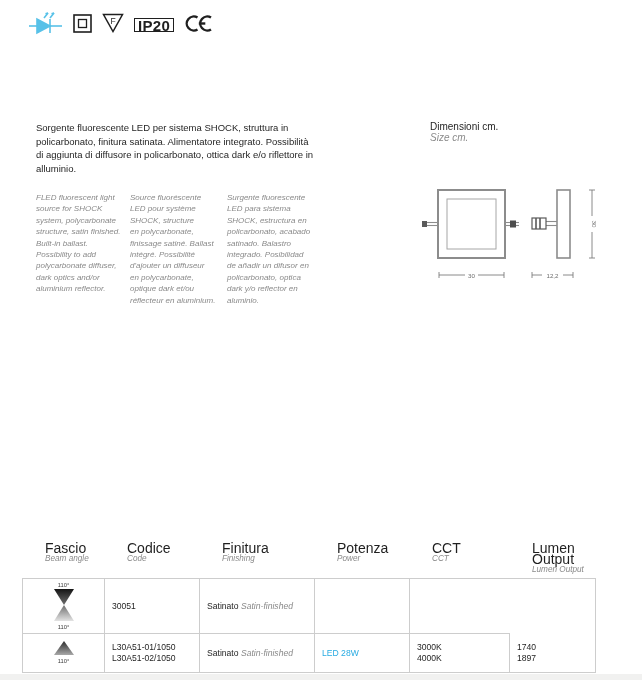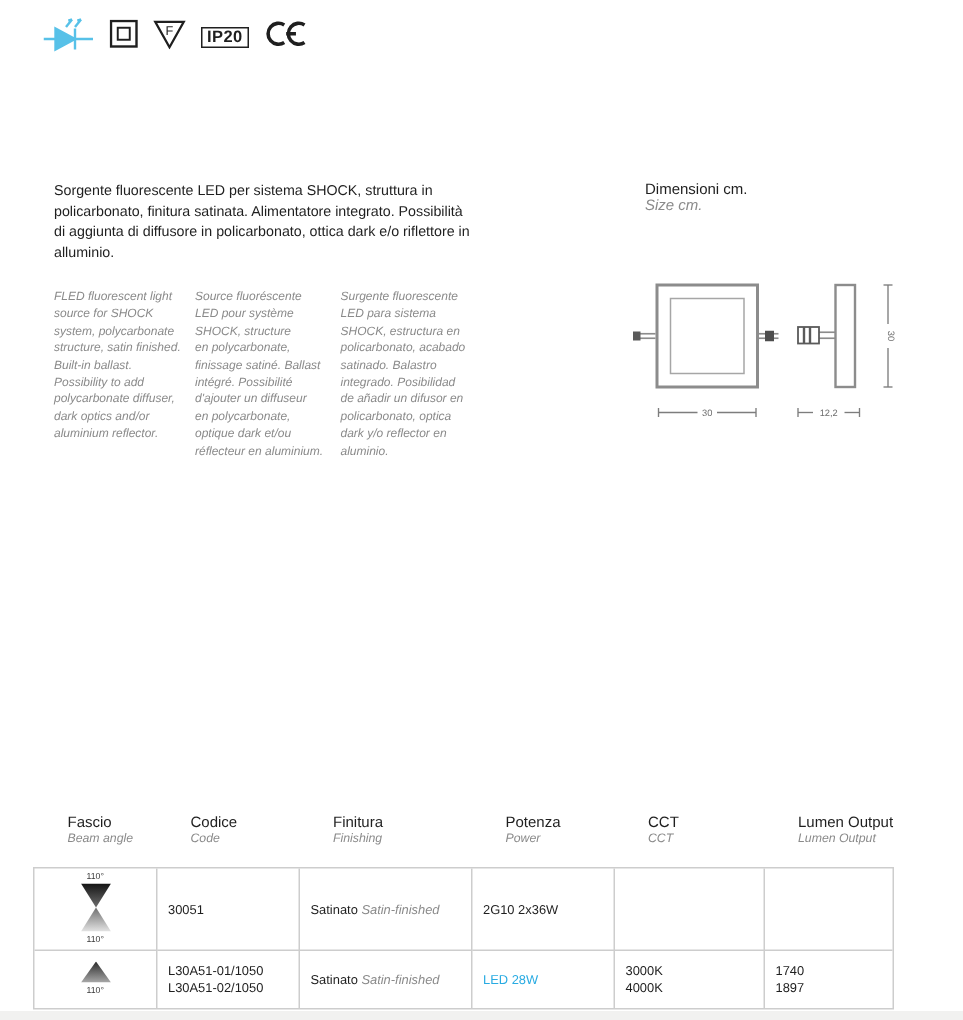--- a/index.html
+++ b/index.html
@@ -4,21 +4,21 @@
 <style>
   html,body { margin:0; padding:0; background:#fff; }
   .page {
     position:relative; width:642px; height:680px; background:#ffffff;
     font-family:"Liberation Sans", sans-serif; color:#1f1f1f; overflow:hidden;
   }
 
   
   .icons-row { position:absolute; left:29px; top:13px; display:flex; align-items:center; gap:10px; height:24px; }
   .ip-badge {
-    border:1.3px solid #1f1f1f; font-size:11px; font-weight:bold; letter-spacing:.3px;
+    border:1.3px solid #1f1f1f; font-size:15px; font-weight:bold; letter-spacing:.3px;
     padding:1px 3px 0 3px; height:11px; line-height:11px; display:inline-block;
   }
 
   
   .desc-it {
     position:absolute; left:36px; top:121px; width:370px;
     font-size:9.5px; line-height:13.6px; color:#1f1f1f; white-space:pre-line;
   }
   .trans {
     position:absolute; top:192px; width:96px;
@@ -31,21 +31,21 @@
   
   .dim-head { position:absolute; left:430px; top:121px; font-size:10px; line-height:11px; }
   .dim-title { color:#1f1f1f; }
   .dim-sub { color:#8a8a8a; font-style:italic; }
   .drawing { position:absolute; left:418px; top:182px; }
 
   
   .tbl-grid { display:grid; grid-template-columns:82px 95px 115px 95px 100px 85px; }
   .tbl-header { position:absolute; left:38px; top:543px; width:572px; }
   .hcell { padding-left:7px; }
-  .hcell .lab { font-size:10px; color:#1f1f1f; display:block; line-height:11px; }
+  .hcell .lab { font-size:14px; color:#1f1f1f; display:block; line-height:11px; }
   .hcell .sub { font-size:8.2px; color:#8a8a8a; font-style:italic; display:block; line-height:10px; }
 
   .tbl-body { position:absolute; left:22px; top:578px; width:572px; border:1px solid #cdcdcd; }
   .trow .cell {
     border-right:1px solid #cdcdcd; display:flex; flex-direction:column; justify-content:center;
     padding-left:7px; box-sizing:border-box; font-size:8.6px; line-height:11px; color:#1f1f1f;
   }
   .trow .cell:last-child { border-right:none; }
   .trow-1 .cell { height:55px; border-bottom:1px solid #cdcdcd; }
   .trow-2 .cell { height:38px; }
@@ -240,23 +240,20 @@
           </svg>
         </span>
         <span class="angle-lbl">110°</span>
       </div>
       <div class="cell">
         <span>30051</span>
       </div>
       <div class="cell">
         <span><span>Satinato</span> <span class="finish-en">Satin-finished</span></span>
       </div>
-      <div class="cell">
-        <span>2G10 2x36W</span>
-      </div>
       <div class="cell"></div>
       <div class="cell"></div>
     </div>
 
     <div class="tbl-grid trow trow-2">
       <div class="cell beam">
         <span>
           <svg width="20" height="14" viewBox="0 0 20 14">
             <defs>
               <linearGradient id="gTri" x1="0" y1="0" x2="0" y2="1">

